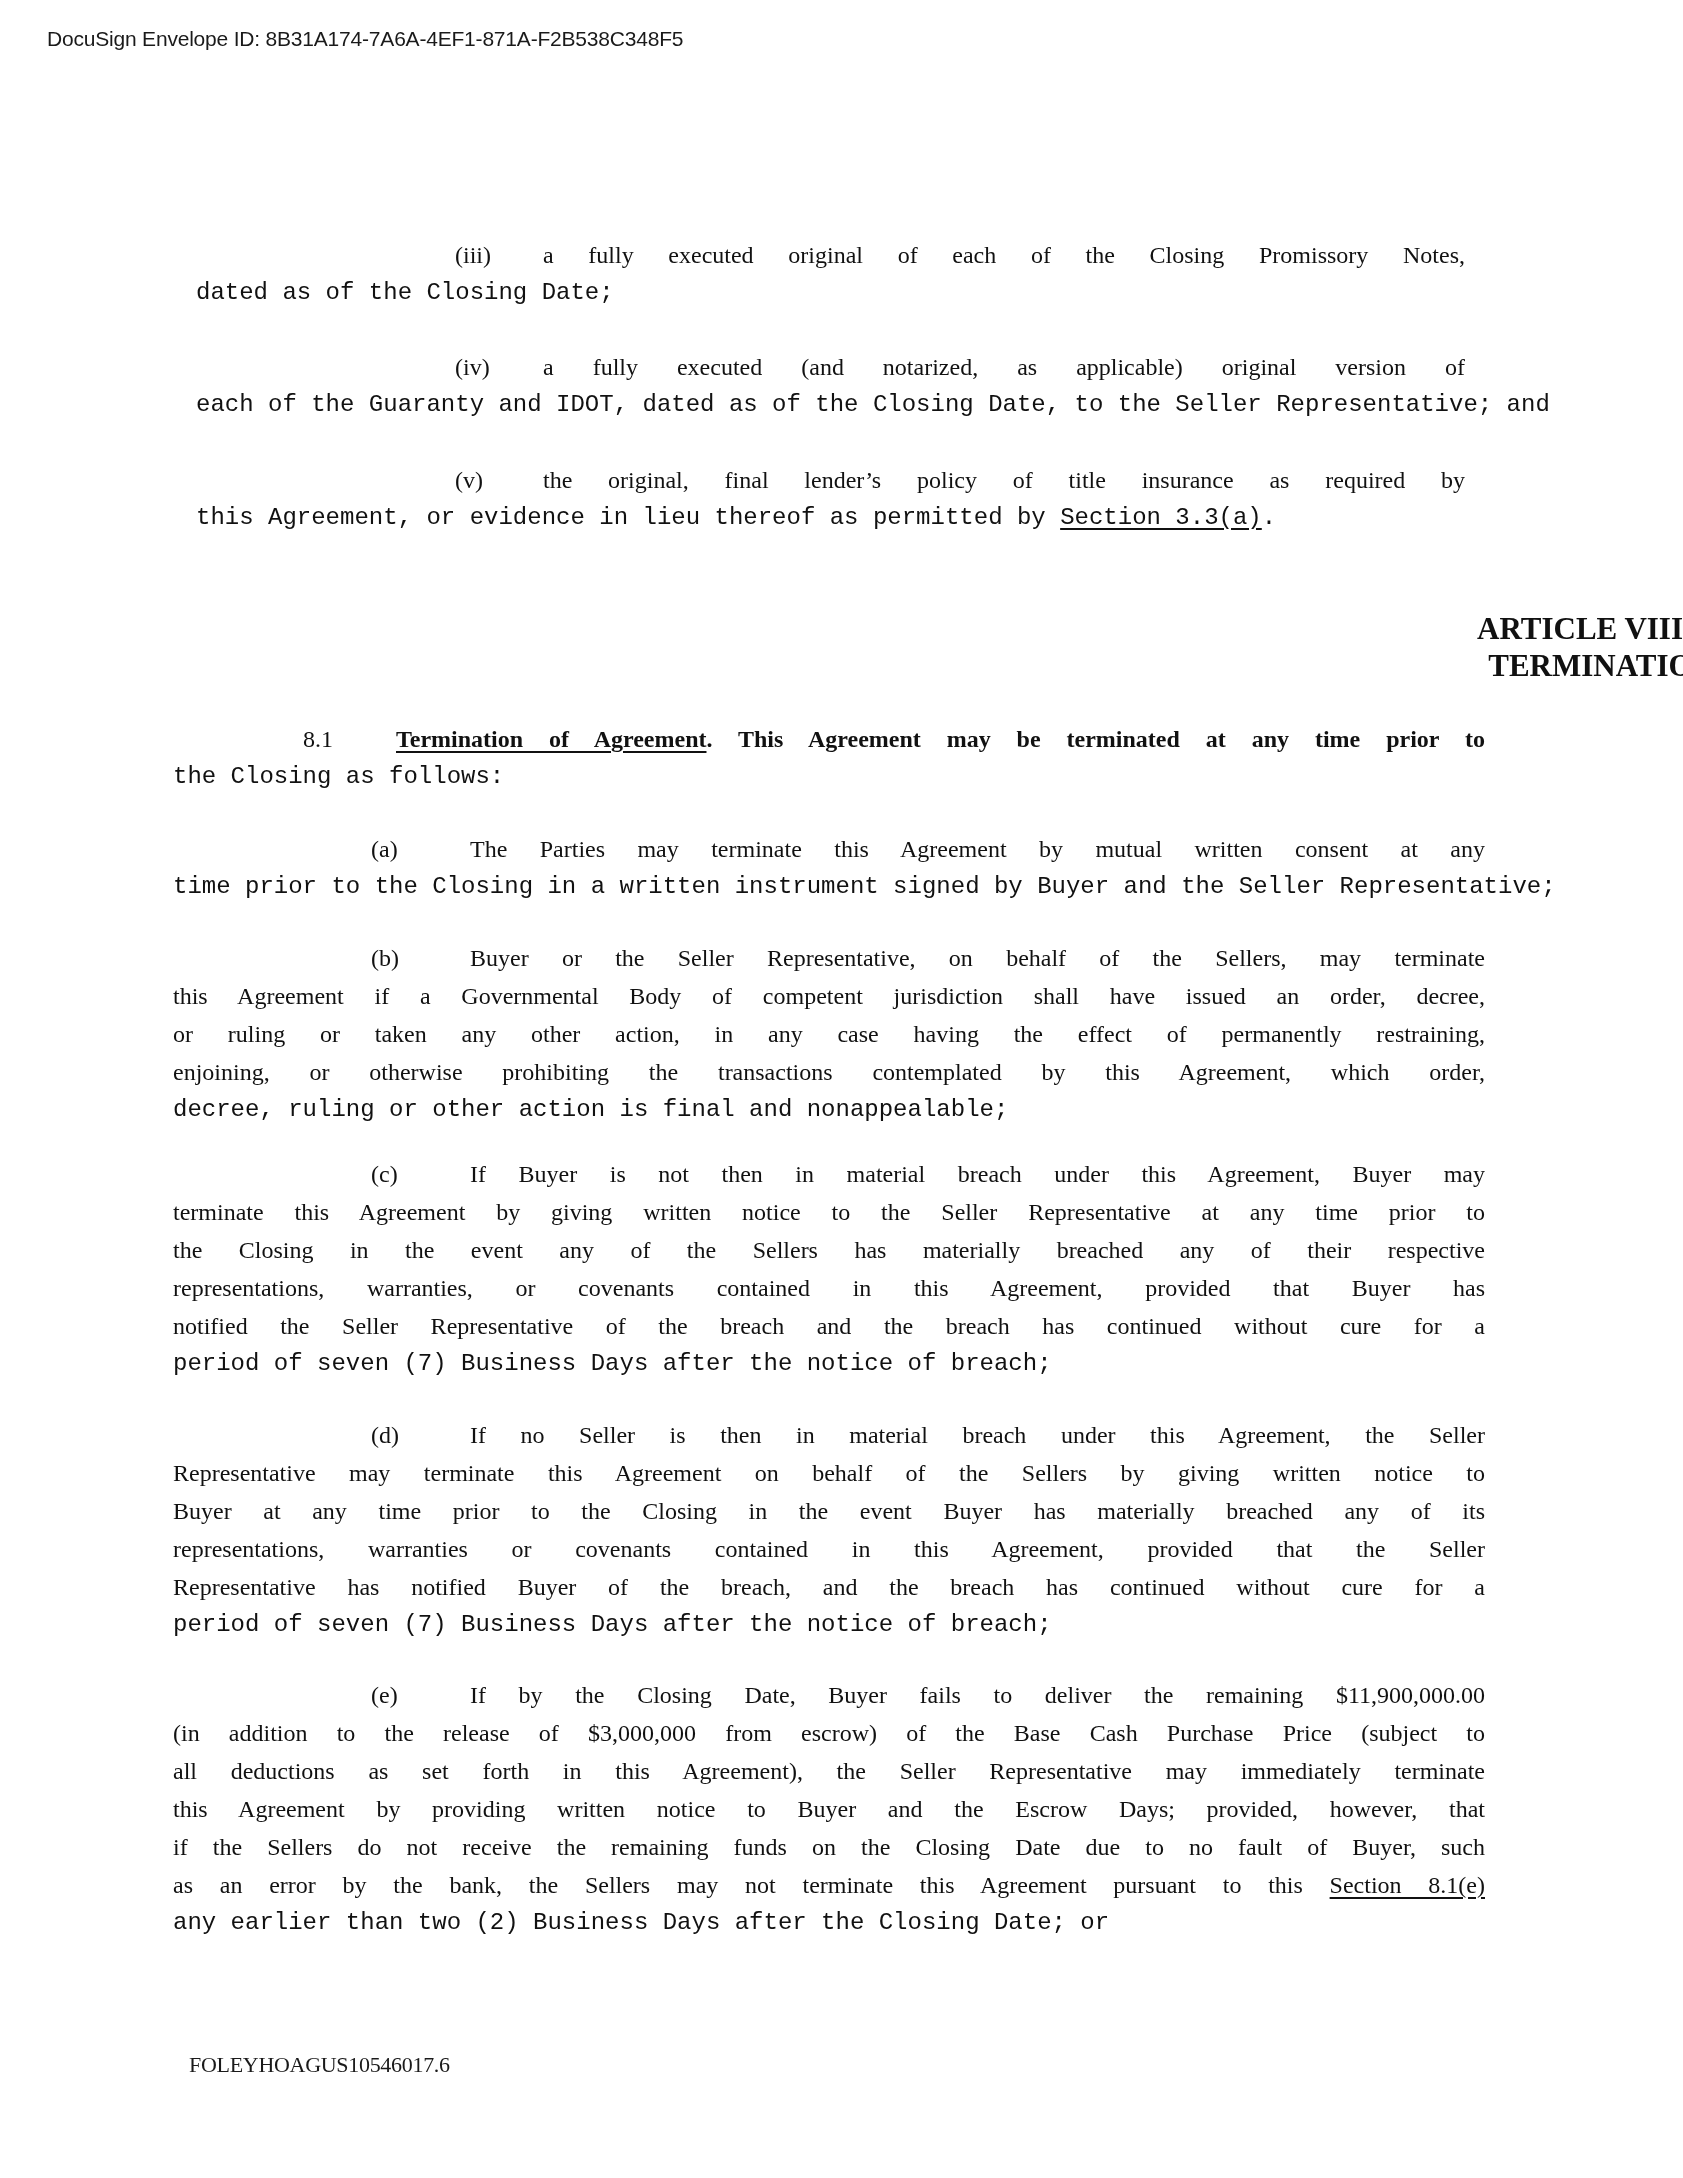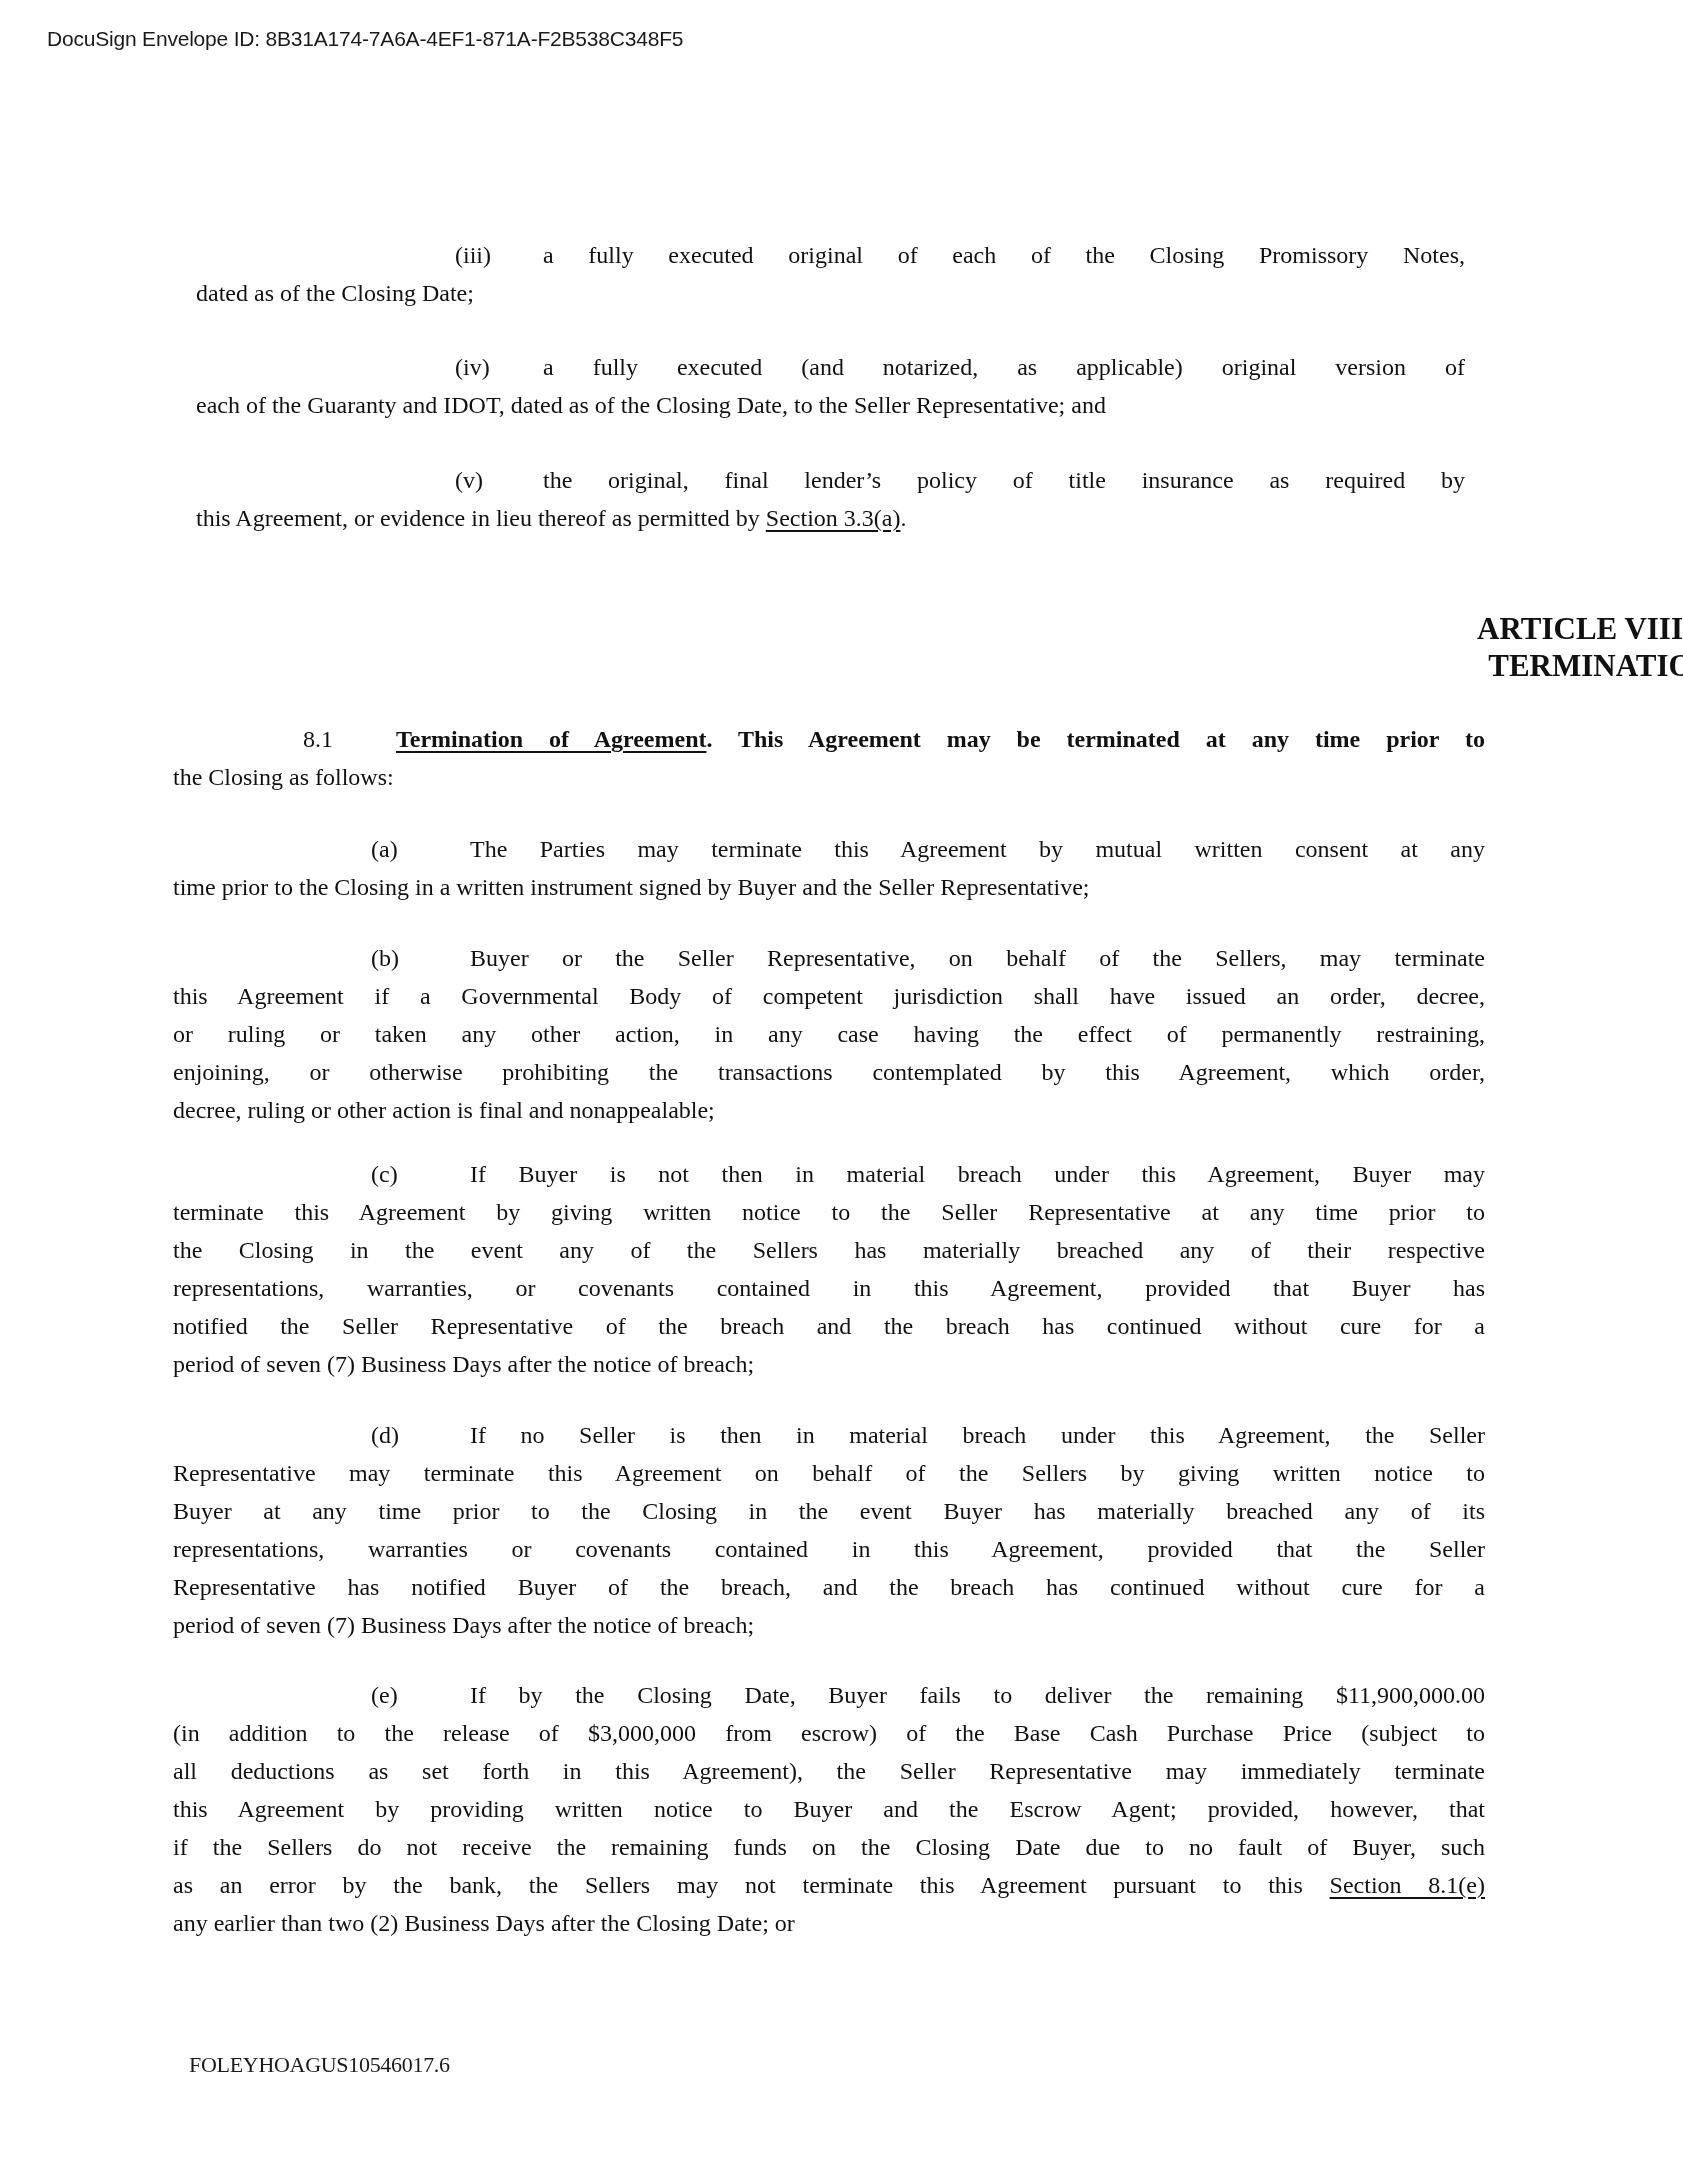--- a/index.html
+++ b/index.html
@@ -41,20 +41,21 @@
     display: block;
     height: 38px;
     white-space: nowrap;
     text-align: justify;
     text-align-last: justify;
     overflow: visible;
   }
   .line.last {
     text-align: left;
     text-align-last: left;
+    font-family: Liberation Mono, monospace;
   }
   .line.first {
     position: relative;
   }
   .label {
     position: absolute;
     top: 0;
   }
   .first-text {
     display: block;
@@ -170,21 +171,21 @@
     <span class="line last">period of seven (7) Business Days after the notice of breach;</span>
   </div>
 
   <div class="para" style="left:173px; top:1676px; width:1312px;">
     <span class="line first">
       <span class="label" style="left:198px;">(e)</span>
       <span class="first-text" style="margin-left:297px;">If by the Closing Date, Buyer fails to deliver the remaining $11,900,000.00</span>
     </span>
     <span class="line">(in addition to the release of $3,000,000 from escrow) of the Base Cash Purchase Price (subject to</span>
     <span class="line">all deductions as set forth in this Agreement), the Seller Representative may immediately terminate</span>
-    <span class="line">this Agreement by providing written notice to Buyer and the Escrow Agent; provided, however, that</span>
+    <span class="line">this Agreement by providing written notice to Buyer and the Escrow Days; provided, however, that</span>
     <span class="line">if the Sellers do not receive the remaining funds on the Closing Date due to no fault of Buyer, such</span>
     <span class="line"><span>as an error by the bank, the Sellers may not terminate this Agreement pursuant to this </span><span class="u">Section 8.1(e)</span></span>
     <span class="line last">any earlier than two (2) Business Days after the Closing Date; or</span>
   </div>
 
   <div class="footer">FOLEYHOAGUS10546017.6</div>
 </div>
 
 
 </body></html>

